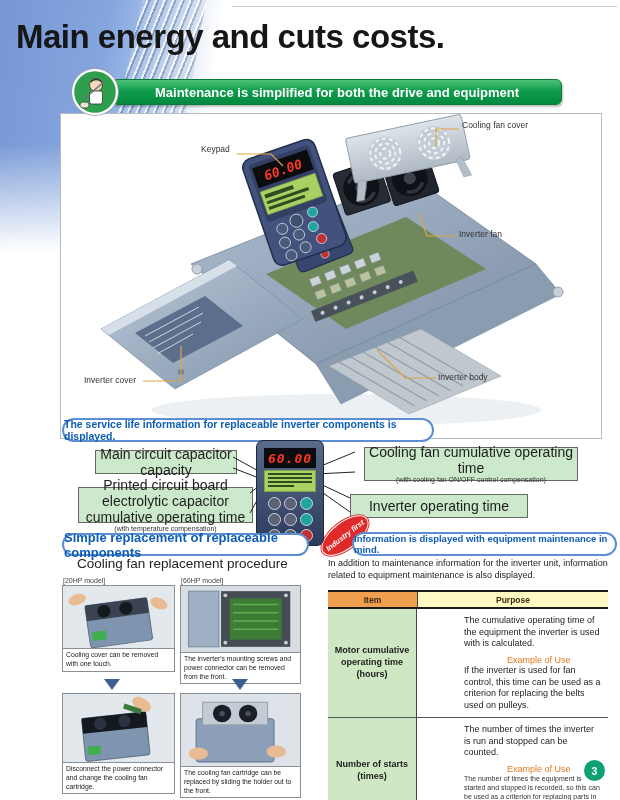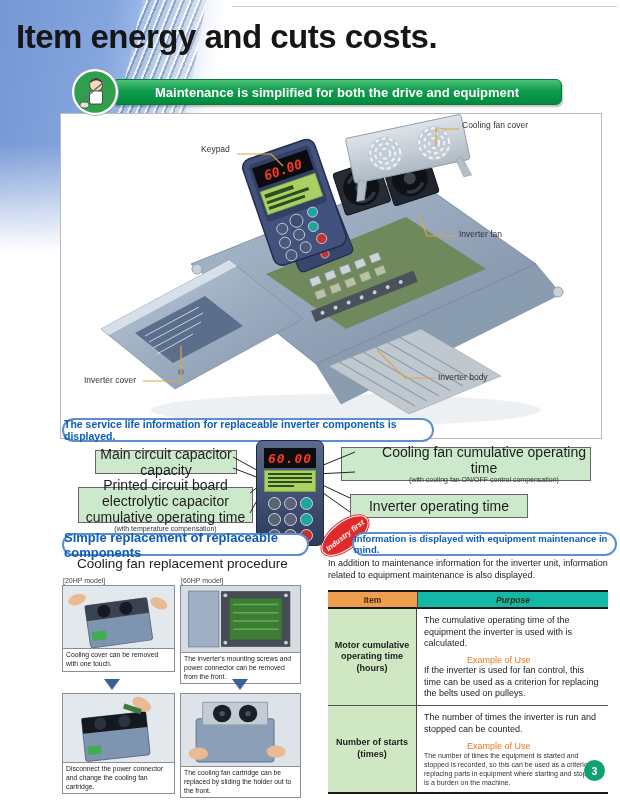--- a/index.html
+++ b/index.html
@@ -64,45 +64,45 @@
      border:1px solid #fff;box-shadow:0 0 0 1px #e02a2a;border-radius:50%;
      transform:rotate(-38deg);display:flex;align-items:center;justify-content:center;
      color:#fff;font-size:7.5px;font-weight:bold;font-style:italic;z-index:1;white-space:nowrap;}
   .intro{position:absolute;left:328px;top:558px;width:288px;font-size:9px;line-height:1.32;color:#1d1d1d;}
   .tbl{position:absolute;left:328px;top:590px;width:280px;border-top:2px solid #1a1a1a;
        border-bottom:2px solid #1a1a1a;}
   .tbl .hrow{display:flex;border-bottom:2px solid #1a1a1a;height:15px;}
   .tbl .hrow div{display:flex;align-items:center;justify-content:center;font-size:8.5px;
        font-weight:bold;color:#3a2a12;}
   .tbl .h-item{width:89px;background:#ef9d4e;border-right:1px solid #444;}
-  .tbl .h-purpose{flex:1;background:#14b8a6;font-style:italic;}
+  .tbl .h-purpose{flex:1;background:#fef9c3;}
   .tbl .row{display:flex;}
   .tbl .row + .row{border-top:1px solid #555;}
   .tbl .item{width:89px;background:#cfe8c3;border-right:1px solid #444;display:flex;
        align-items:center;justify-content:center;text-align:center;font-weight:bold;
        font-size:9px;line-height:1.3;color:#1d1d1d;padding:4px 3px;box-sizing:border-box;}
-  .tbl .purpose{flex:1;padding:6px 5px 5px 7px;}
+  .tbl .purpose{flex:1;padding:6px 5px 5px 7px;margin-left:40px;}
   .tbl .purpose .p{font-size:9px;line-height:1.3;color:#1d1d1d;margin:0 0 5px 0;}
   .tbl .purpose .ex-label{font-size:9px;color:#e8781e;margin:0;padding-left:43px;}
   .tbl .purpose .ex{font-size:9px;line-height:1.3;color:#1d1d1d;margin:0;}
   .tbl .purpose .ex.small{font-size:7px;color:#333;}
   .pageno{position:absolute;left:584px;top:760px;width:21px;height:21px;border-radius:50%;
      background:#0fa173;color:#fff;font-size:10.5px;font-weight:bold;
      display:flex;align-items:center;justify-content:center;}
   svg text.seg{font-family:"DejaVu Sans Mono",monospace;font-weight:bold;font-style:italic;fill:#ff3820;}
 </style>
 </head>
 <body>
 
 <div class="page">
 
   <div class="sky-photo"></div>
   <div class="frame-line"></div>
 
-  <h1 class="title">Item energy and cuts costs.</h1>
+  <h1 class="title">Main energy and cuts costs.</h1>
 
   <div class="mascot">
     <svg width="48" height="48" viewBox="0 0 48 48">
       <circle cx="24" cy="24" r="22" fill="#2f9e4d" stroke="#fff" stroke-width="2.5"></circle>
       <circle cx="24" cy="24" r="23.5" fill="none" stroke="#9aa0a6" stroke-width="0.8"></circle>
       <circle cx="25" cy="17" r="6.5" fill="#f3d9b8" stroke="#333" stroke-width="0.8"></circle>
       <path d="M19.5,14 Q25,9 31,14" fill="none" stroke="#333" stroke-width="1.4"></path>
       <rect x="18.5" y="23" width="13" height="13" rx="2" fill="#fff" stroke="#333" stroke-width="0.8"></rect>
       <line x1="13" y1="31" x2="34" y2="13" stroke="#6b6f75" stroke-width="1.6"></line>
       <ellipse cx="13.5" cy="37" rx="4.5" ry="3" fill="#e8e3d2" stroke="#333" stroke-width="0.7"></ellipse>
@@ -252,21 +252,21 @@
         <path d="M190,75 L204,50"></path>
       <path d="M295,14 L256,30"></path>
         <path d="M295,34 L256,36"></path>
       <path d="M290,60 L256,44"></path>
         <path d="M290,74 L256,50"></path>
     </g>
   </svg>
   <div class="gbox" style="left:95px;top:450px;width:140px;height:22px;">
     <span class="main">Main circuit capacitor capacity</span>
   </div>
-  <div class="gbox" style="left:341px;top:447px;width:212px;height:32px;padding-left:36px;">
+  <div class="gbox" style="left:364px;top:447px;width:212px;height:32px;">
     <span class="main">Cooling fan cumulative operating time</span>
     <span class="sub">(with cooling fan ON/OFF control compensation)</span>
   </div>
   <div class="gbox" style="left:78px;top:487px;width:173px;height:34px;">
     <span class="main">Printed circuit board electrolytic capacitor cumulative operating time</span>
     <span class="sub">(with temperature compensation)</span>
   </div>
   <div class="gbox" style="left:350px;top:494px;width:176px;height:22px;">
     <span class="main">Inverter operating time</span>
   </div>

